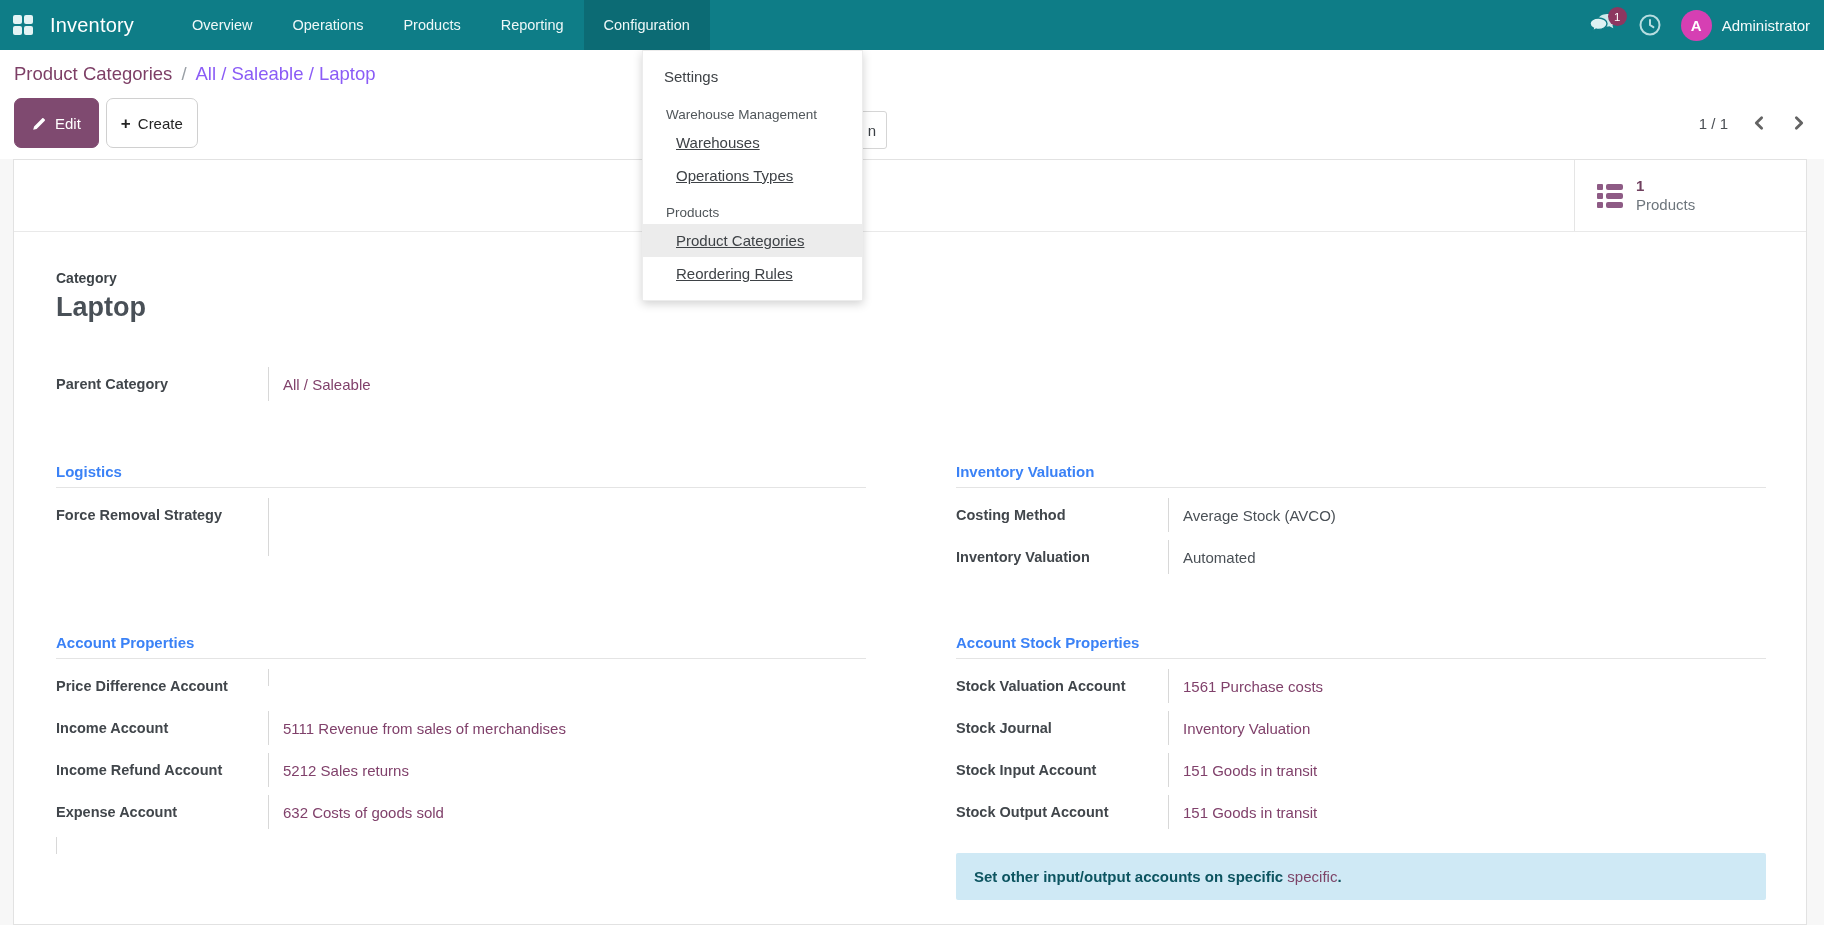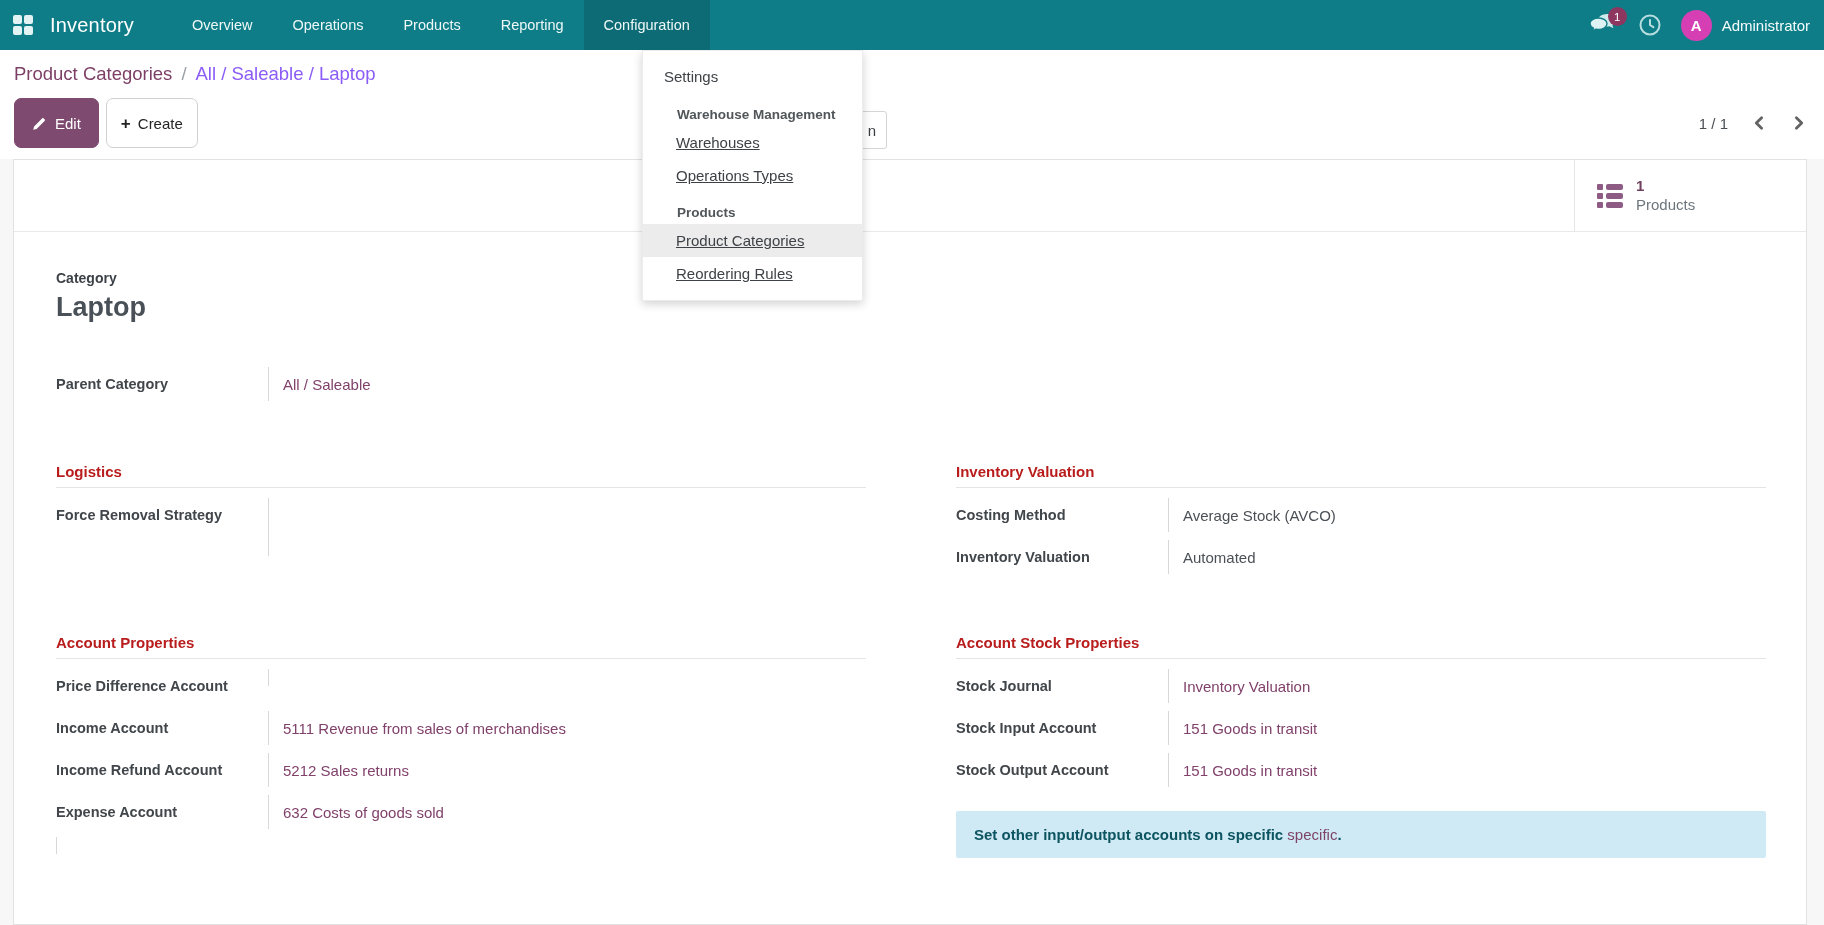--- a/index.html
+++ b/index.html
@@ -40,21 +40,21 @@
     border:1px solid #d5d5d5; border-radius:3px; color:#3a3f44; font-size:15px;
     display:flex; align-items:center; justify-content:flex-end; padding-right:10px; z-index:5; cursor:pointer; }
   .pager { margin-left:auto; display:flex; align-items:center; gap:24px; padding-right:2px; }
   .pager-count { font-size:15px; color:#4a4f54; }
   .pager-arrow { cursor:pointer; display:flex; align-items:center; }
 
   
   .dropdown { position:absolute; left:642px; top:50px; width:221px; background:#fff; z-index:50;
     box-shadow:0 3px 9px rgba(0,0,0,.18); border:1px solid #ececec; padding:8px 0 10px; }
   .dd-item { font-size:15px; color:#3e4246; padding:9px 8px 9px 21px; cursor:pointer; }
-  .dd-header { font-size:13.5px; font-weight:700; color:#50565a; padding:13px 8px 4px 34px; }
+  .dd-header { font-size:13.5px; font-weight:400; color:#50565a; padding:13px 8px 4px 23px; }
   .dd-sub { font-size:15px; color:#3e4246; padding:8px 8px 8px 33px; cursor:pointer;text-decoration:underline; }
   .dd-sub.highlight { background:#ececec; }
 
   
   .content-area { background:#f7f7f7; height:766px; padding:0 17px 0 13px; }
   .sheet { background:#fff; border:1px solid #e2e2e2; height:100%; position:relative; }
   .statusbar { height:72px; border-bottom:1px solid #e9e9e9; display:flex; justify-content:flex-end; }
   .stat-button { width:232px; border-left:1px solid #e5e5e5; display:flex; align-items:center; gap:13px;
     padding-left:22px; cursor:pointer; }
   .list-icon { display:flex; flex-direction:column; gap:3px; }
@@ -71,21 +71,21 @@
 
   .field-row { display:flex; align-items:flex-start; min-height:42px; }
   .field-label { width:212px; font-size:14.5px; font-weight:700; color:#41464b; padding-top:9px; }
   .field-value { flex:1; border-left:1px solid #d8d8d8; padding:9px 0 8px 14px; font-size:15px; color:#4a5056; }
   .field-value.link, a.o-link { color:#80416b; cursor:pointer; text-decoration:none; }
   .field-value.tall { min-height:58px; }
 
   .parent-row { margin-top:44px; max-width:760px; }
 
   .groups { margin-top:54px; display:grid; grid-template-columns:1fr 1fr; column-gap:90px; row-gap:52px; }
-  .section-title { font-size:15px; font-weight:700; color:#b91c1c; }
+  .section-title { font-size:15px; font-weight:700; color:#3b82f6; }
   .section hr { border:none; border-top:1px solid #e4e4e4; margin:7px 0 10px; }
 
   .alert-info { margin-top:16px; background:#cfe9f5; border-radius:2px; padding:15px 18px; font-size:15px;
     color:#0c5460; font-weight:700; }
   .alert-info a { font-weight:400; color:#7d4468; cursor:pointer; text-decoration:none; }
 </style>
 </head>
 <body>
 
 <div class="navbar">
@@ -251,20 +251,24 @@
           </div>
           <div class="field-row">
             <div class="field-value"></div>
           </div>
         </div>
 
         <div class="section">
           <div class="section-title">Account Stock Properties</div>
           <hr>
           <div class="field-row">
+            <div class="field-label">Stock Valuation Account</div>
+            <div class="field-value link">1561 Purchase costs</div>
+          </div>
+          <div class="field-row">
             <div class="field-label">Stock Journal</div>
             <div class="field-value link">Inventory Valuation</div>
           </div>
           <div class="field-row">
             <div class="field-label">Stock Input Account</div>
             <div class="field-value link">151 Goods in transit</div>
           </div>
           <div class="field-row">
             <div class="field-label">Stock Output Account</div>
             <div class="field-value link">151 Goods in transit</div>

